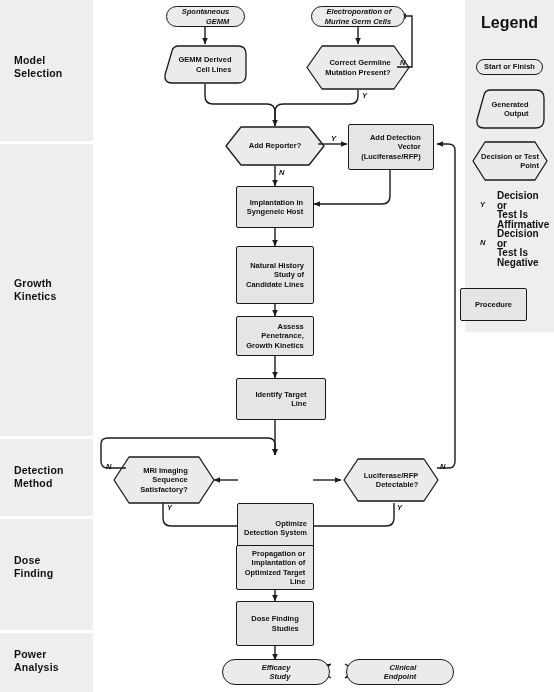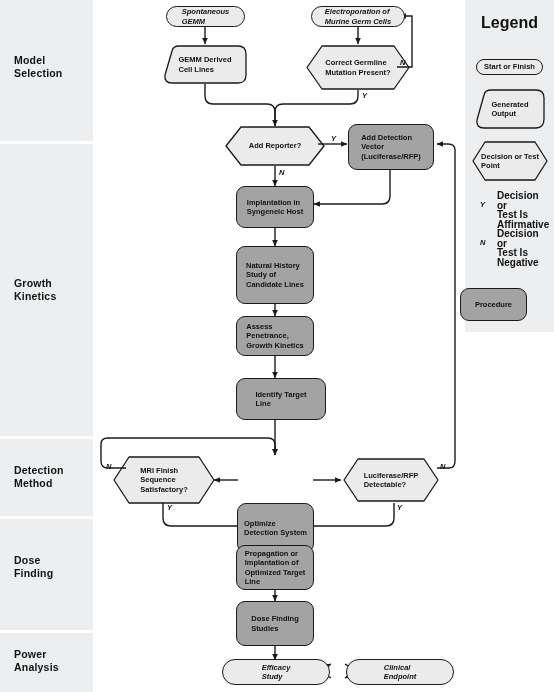--- a/index.html
+++ b/index.html
@@ -15,29 +15,29 @@
   
   .legend-panel{position:absolute;background:#eceef0;}
   .legend-title{position:absolute;width:100%;text-align:center;font-size:16px;
                 font-weight:bold;color:#111;}
   .legend-key{position:absolute;font-size:7.5px;font-style:italic;font-weight:bold;color:#111;}
   .legend-keytext{position:absolute;font-size:10px;font-weight:bold;color:#111;
                   line-height:9.5px;white-space:pre-line;}
 
   
   .node{position:absolute;box-sizing:border-box;display:flex;align-items:center;
-        justify-content:center;text-align:left;color:#111;font-size:7.5px;
+        justify-content:center;text-align:right;color:#111;font-size:7.5px;
         font-weight:bold;line-height:9.5px;white-space:pre-line;z-index:3;}
   .node .txt{position:relative;z-index:4;padding:0 2px;}
 
   
   .n-term{background:#ebebeb;border:1.3px solid #1a1a1a;border-radius:999px;
           font-style:italic;}
   
-  .n-proc{background:#a3a3a3;border:1.3px solid #1a1a1a;border-radius:9px;}
+  .n-proc{background:#e5e5e5;border:1.3px solid #1a1a1a;border-radius:2px;}
   
   .n-dec{position:absolute;}
   .n-dec svg{position:absolute;left:0;top:0;}
 
   .conn{position:absolute;z-index:1;overflow:visible;}
   .lbl{position:absolute;font-size:7.5px;font-style:italic;font-weight:bold;
        color:#111;z-index:5;}
 </style>
 </head>
 <body>
@@ -227,21 +227,21 @@
   <div class="node n-proc" style="left:236px;top:378px;width:90px;height:42px;">
     <span class="txt">Identify Target
 Line</span>
   </div>
 
   <div class="n-dec" style="left:112px;top:455px;width:104px;height:50px;">
     <svg width="104" height="50" viewBox="0 0 104 50">
       <path d="M17,2 L87,2 L102,25 L87,48 L17,48 L2,25 Z" fill="#ebebeb" stroke="#1a1a1a" stroke-width="1.3" stroke-linejoin="round"></path>
     </svg>
     <div class="node" style="left:0;top:0;width:104px;height:50px;background:none;border:none;">
-      <span class="txt">MRI Finish
+      <span class="txt">MRI Imaging
 Sequence
 Satisfactory?</span>
     </div>
   </div>
   <div class="lbl" style="left:106px;top:462px;">N</div>
   <div class="lbl" style="left:167px;top:503px;">Y</div>
 
   <div class="node n-proc" style="left:237px;top:455px;width:77px;height:50px;margin-top:48px;">
     <span class="txt">Optimize
 Detection System</span>

